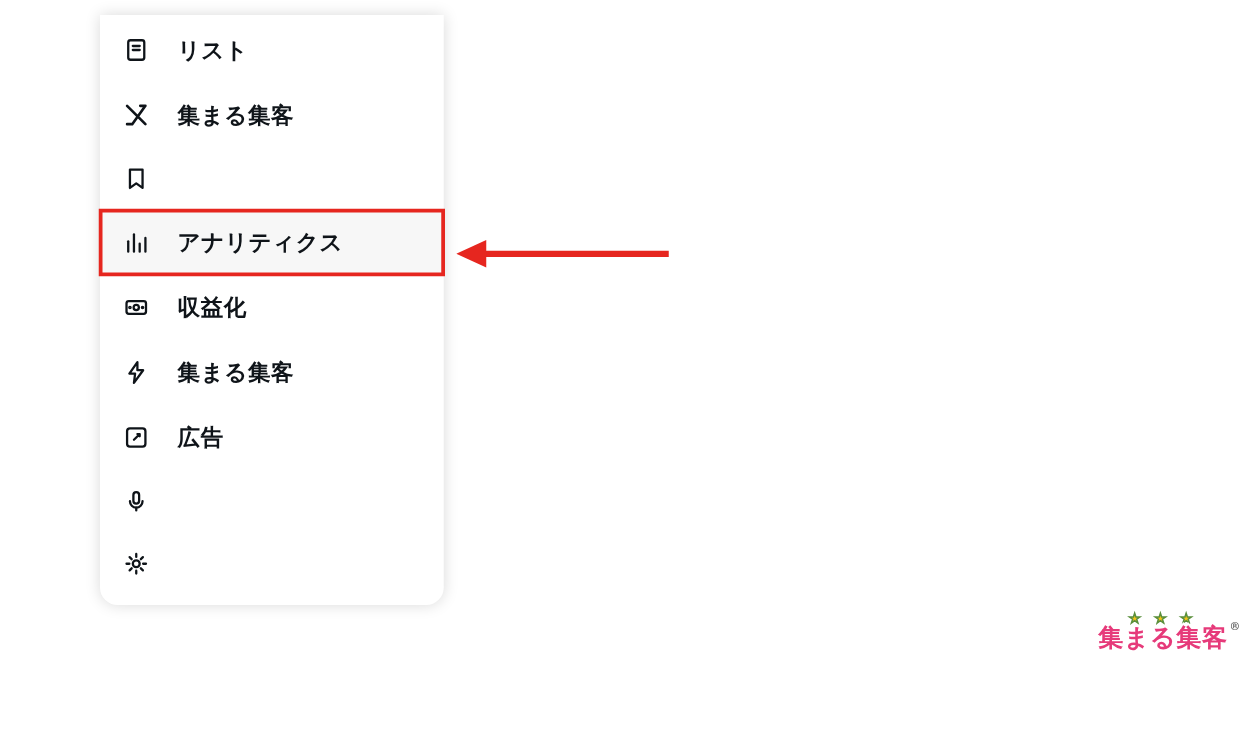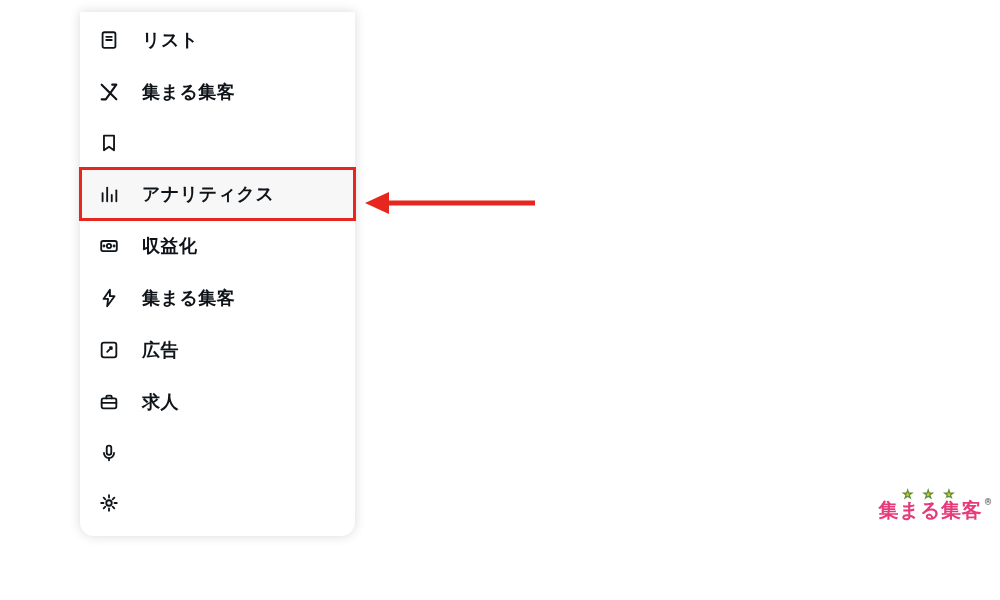--- a/index.html
+++ b/index.html
@@ -173,30 +173,20 @@
   <div class="menu-item">
     <span class="icon-wrap">
       <svg viewBox="0 0 24 24">
           <rect x="4" y="4" width="16" height="16" rx="2.5"></rect>
           <path d="M10 14 L14 10 M13 9 L15 9 L15 11"></path>
         </svg>
     </span>
     <span class="menu-label">広告</span>
   </div>
 
-  <div class="menu-item">
-    <span class="icon-wrap">
-      <svg viewBox="0 0 24 24">
-          <rect x="4" y="8" width="16" height="11" rx="2"></rect>
-          <path d="M9 8 V6.5 A1.5 1.5 0 0 1 10.5 5 H13.5 A1.5 1.5 0 0 1 15 6.5 V8"></path>
-          <line x1="4" y1="13" x2="20" y2="13"></line>
-        </svg>
-    </span>
-    <span class="menu-label">求人</span>
-  </div>
 
   <div class="menu-item">
     <span class="icon-wrap">
       <svg viewBox="0 0 24 24">
           <rect x="9.5" y="4" width="5" height="10" rx="2.5"></rect>
           <path d="M6.5 12 A5.5 5.5 0 0 0 17.5 12"></path>
           <line x1="12" y1="17.5" x2="12" y2="20"></line>
         </svg>
     </span>
   </div>

